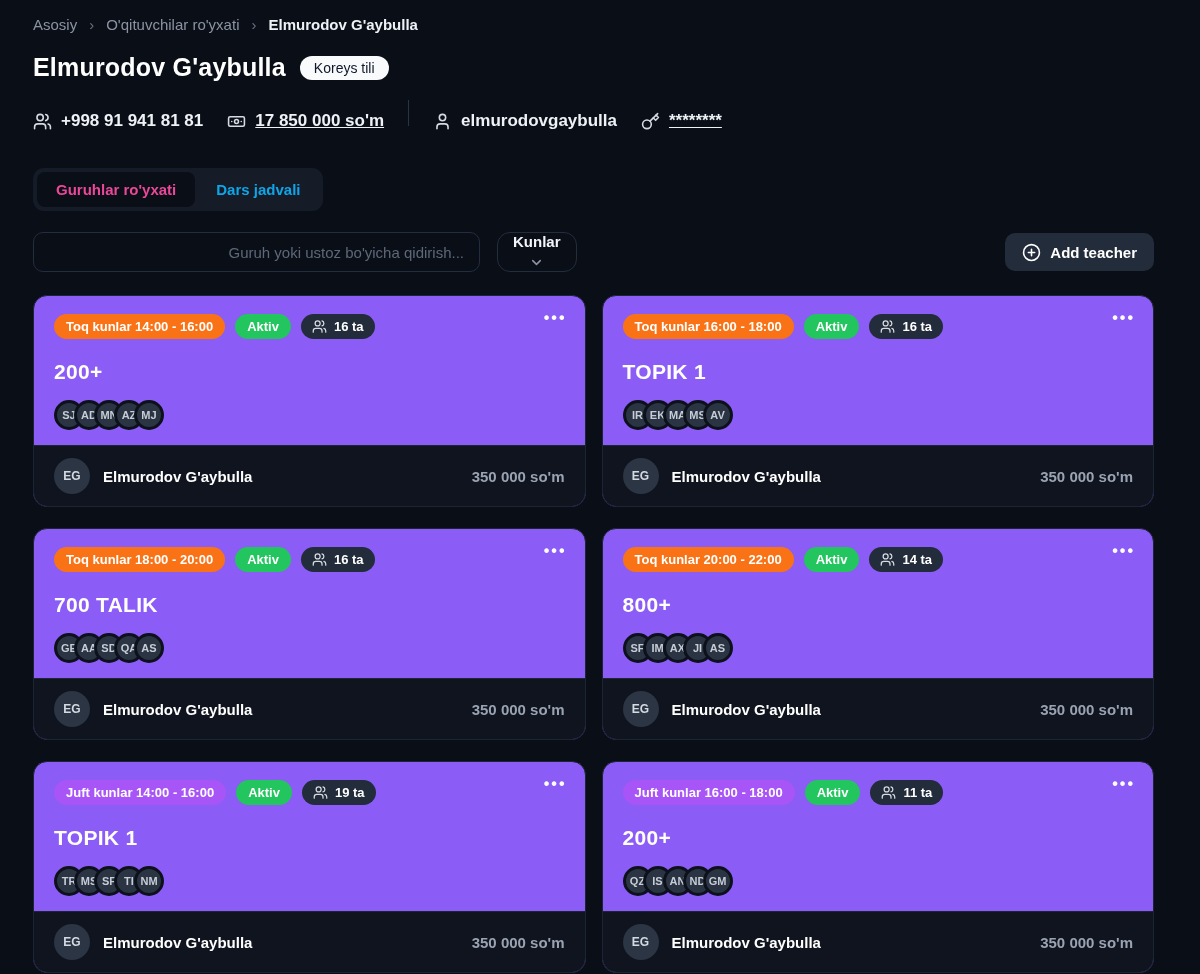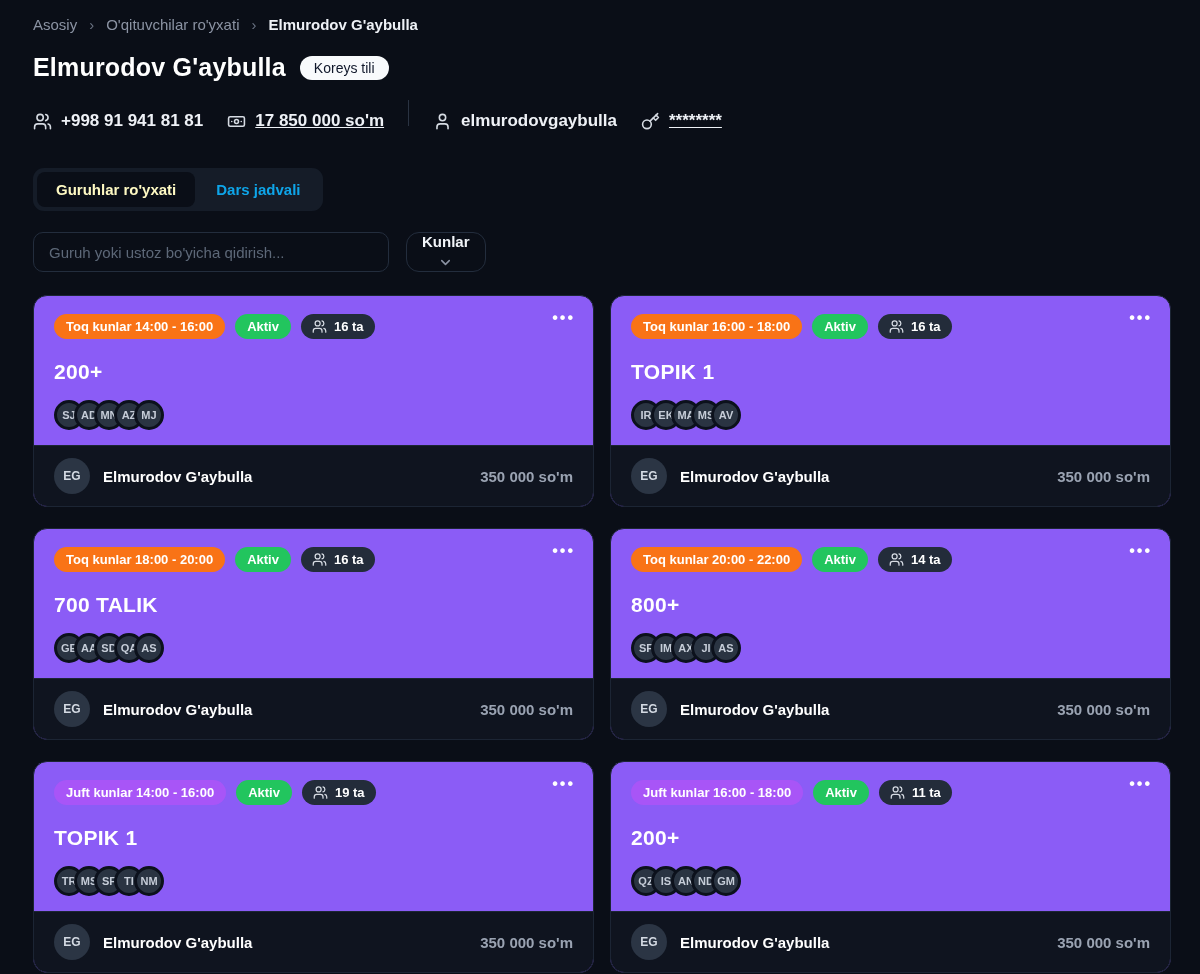--- a/index.html
+++ b/index.html
@@ -2,21 +2,21 @@
 <html><head>
 <meta charset="utf-8">
 <style>
   * { margin:0; padding:0; box-sizing:border-box; }
   html,body { width:1200px; height:974px; overflow:hidden; }
   body {
     background:#0a0e17;
     color:#f2f5f9;
     font-family:"Liberation Sans", sans-serif;
   }
-  .page { padding:16px 29px 0 33px; }
+  .page { padding:16px 46px 0 33px; }
 
   
   .breadcrumb { display:flex; align-items:center; gap:12px; font-size:15px; color:#8b93a3; }
   .breadcrumb a { color:#8b93a3; text-decoration:none; cursor:pointer; }
   .breadcrumb .sep { font-size:15px; color:#6b7484; }
   .breadcrumb .current { color:#eef1f6; font-weight:600; }
 
   
   .title-row { display:flex; align-items:center; gap:14px; margin-top:20px; }
   .title-row h1 { font-size:25px; font-weight:700; color:#ffffff; letter-spacing:.2px; }
@@ -32,29 +32,30 @@
   .info-item svg { width:19px; height:19px; stroke:#d6dbe3; }
   .v-divider { width:1px; height:26px; background:#2a3342; margin:0 24px; }
 
   
   .tabs {
     display:inline-flex; margin-top:37px; background:#151c28;
     border-radius:11px; padding:4px; gap:2px;
   }
   .tab { border:none; background:transparent; font-family:inherit; cursor:pointer;
     padding:9px 19px; border-radius:8px; font-size:15px; }
-  .tab.active { background:#0a0e17; color:#fef9c3; font-weight:700; }
+  .tab.active { background:#0a0e17; color:#ec4899; font-weight:700; }
   .tab.inactive { color:#0ea5e9; font-weight:600; }
 
   
   .toolbar { display:flex; align-items:center; margin-top:21px; }
   .search-input {
-    width:356px; height:40px; background:transparent; border:1px solid #232d3d;
+    width:447px; height:40px; background:transparent; border:1px solid #232d3d;
     border-radius:10px; padding:0 15px; color:#e8ecf2; font-size:15px; font-family:inherit;
     outline:none;
+    text-align:right;
   }
   .search-input::placeholder { color:#5d6878; }
   .days-filter {
     margin-left:17px; height:40px; padding:0 15px; background:transparent;
     border:1px solid #232d3d; border-radius:13px; display:flex; align-items:center; gap:5px;
     color:#f2f5f9; font-size:15px; font-weight:600; font-family:inherit; cursor:pointer;flex-direction:column;
   }
   .days-filter svg { width:15px; height:15px; stroke:#8b93a3; }
   .toolbar-spacer { flex:1; }
   .add-teacher {
@@ -162,20 +163,27 @@
 
   <div class="toolbar">
     <input class="search-input" type="text" placeholder="Guruh yoki ustoz bo'yicha qidirish..." style="">
     <button class="days-filter">
       <span>Kunlar</span>
       <svg viewBox="0 0 24 24" fill="none" stroke-width="2.5" stroke-linecap="round" stroke-linejoin="round">
           <path d="m6 9 6 6 6-6"></path>
         </svg>
     </button>
     <span class="toolbar-spacer"></span>
+    <button class="add-teacher">
+      <svg viewBox="0 0 24 24" fill="none" stroke-width="2" stroke-linecap="round" stroke-linejoin="round">
+          <circle cx="12" cy="12" r="10"></circle>
+          <path d="M8 12h8M12 8v8"></path>
+        </svg>
+      <span>Add teacher</span>
+    </button>
   </div>
 
   <div class="grid">
   <article class="card">
     <div class="card-body">
       <div class="badge-row">
         <span class="pill schedule" style="background: rgb(249, 115, 22);">Toq kunlar 14:00 - 16:00</span>
         <span class="pill status" style="background: rgb(34, 197, 94);">Aktiv</span>
         <span class="pill count">
           <svg viewBox="0 0 24 24" fill="none" stroke-width="2" stroke-linecap="round" stroke-linejoin="round">

